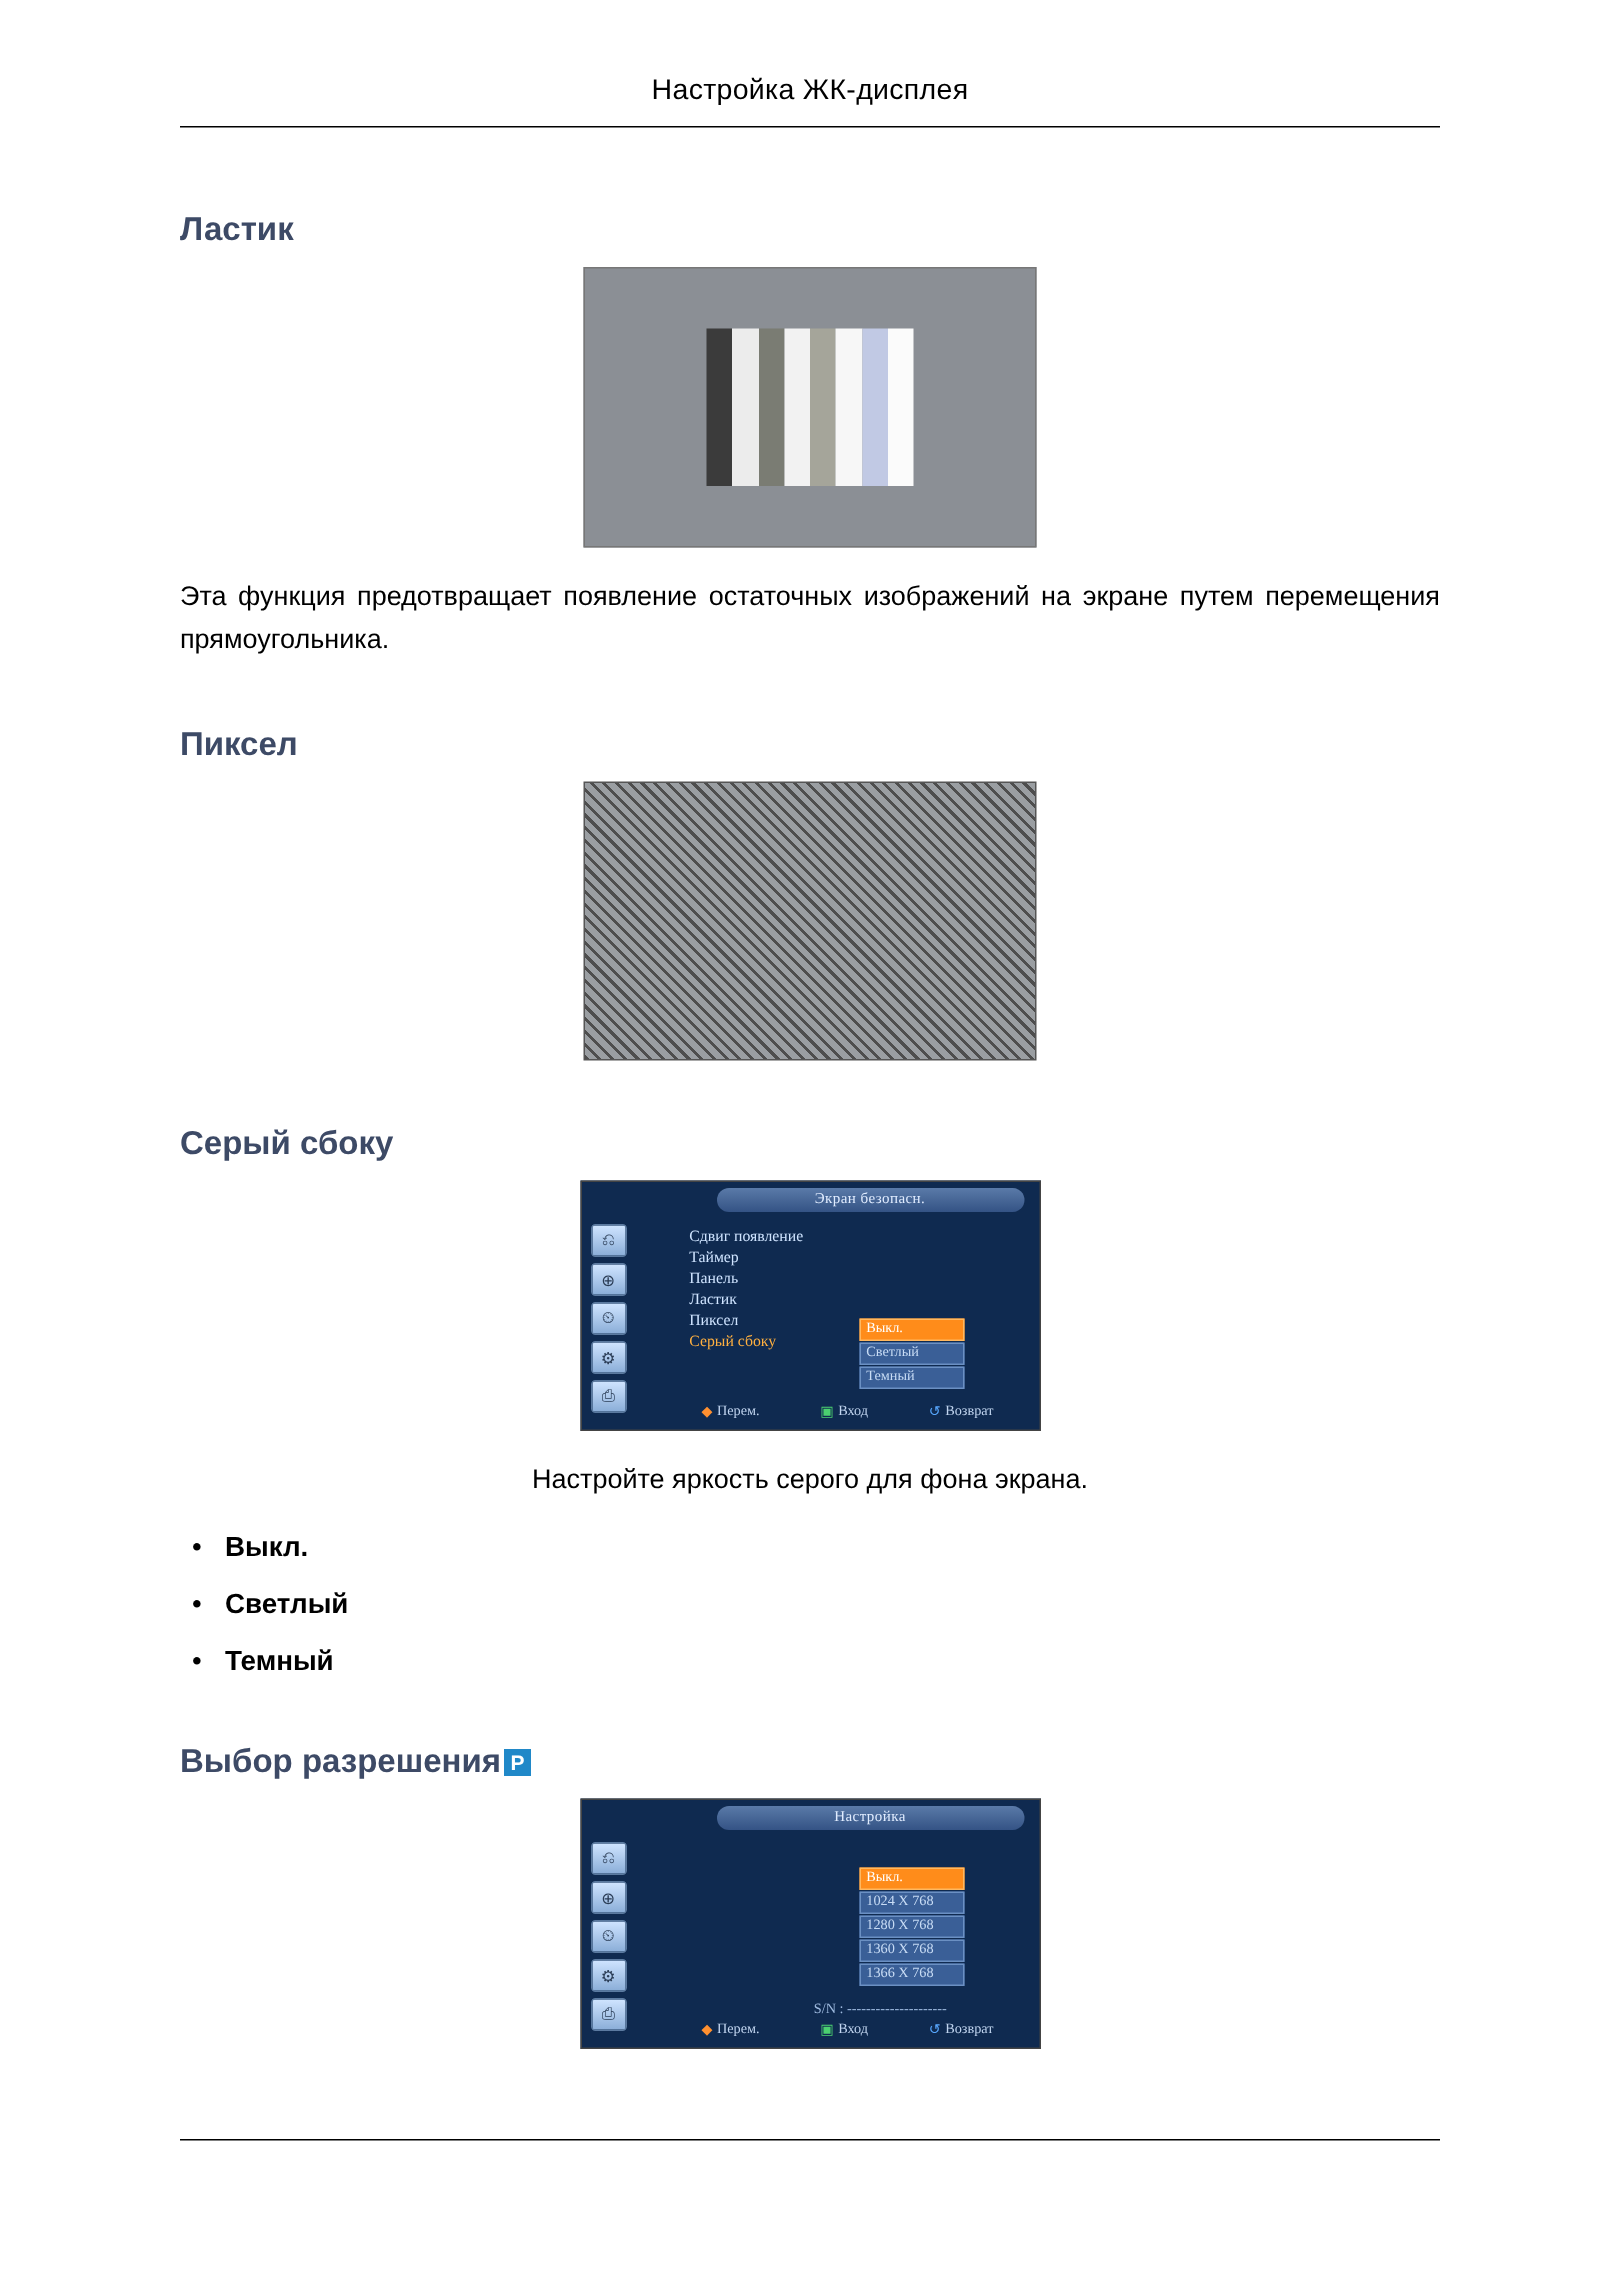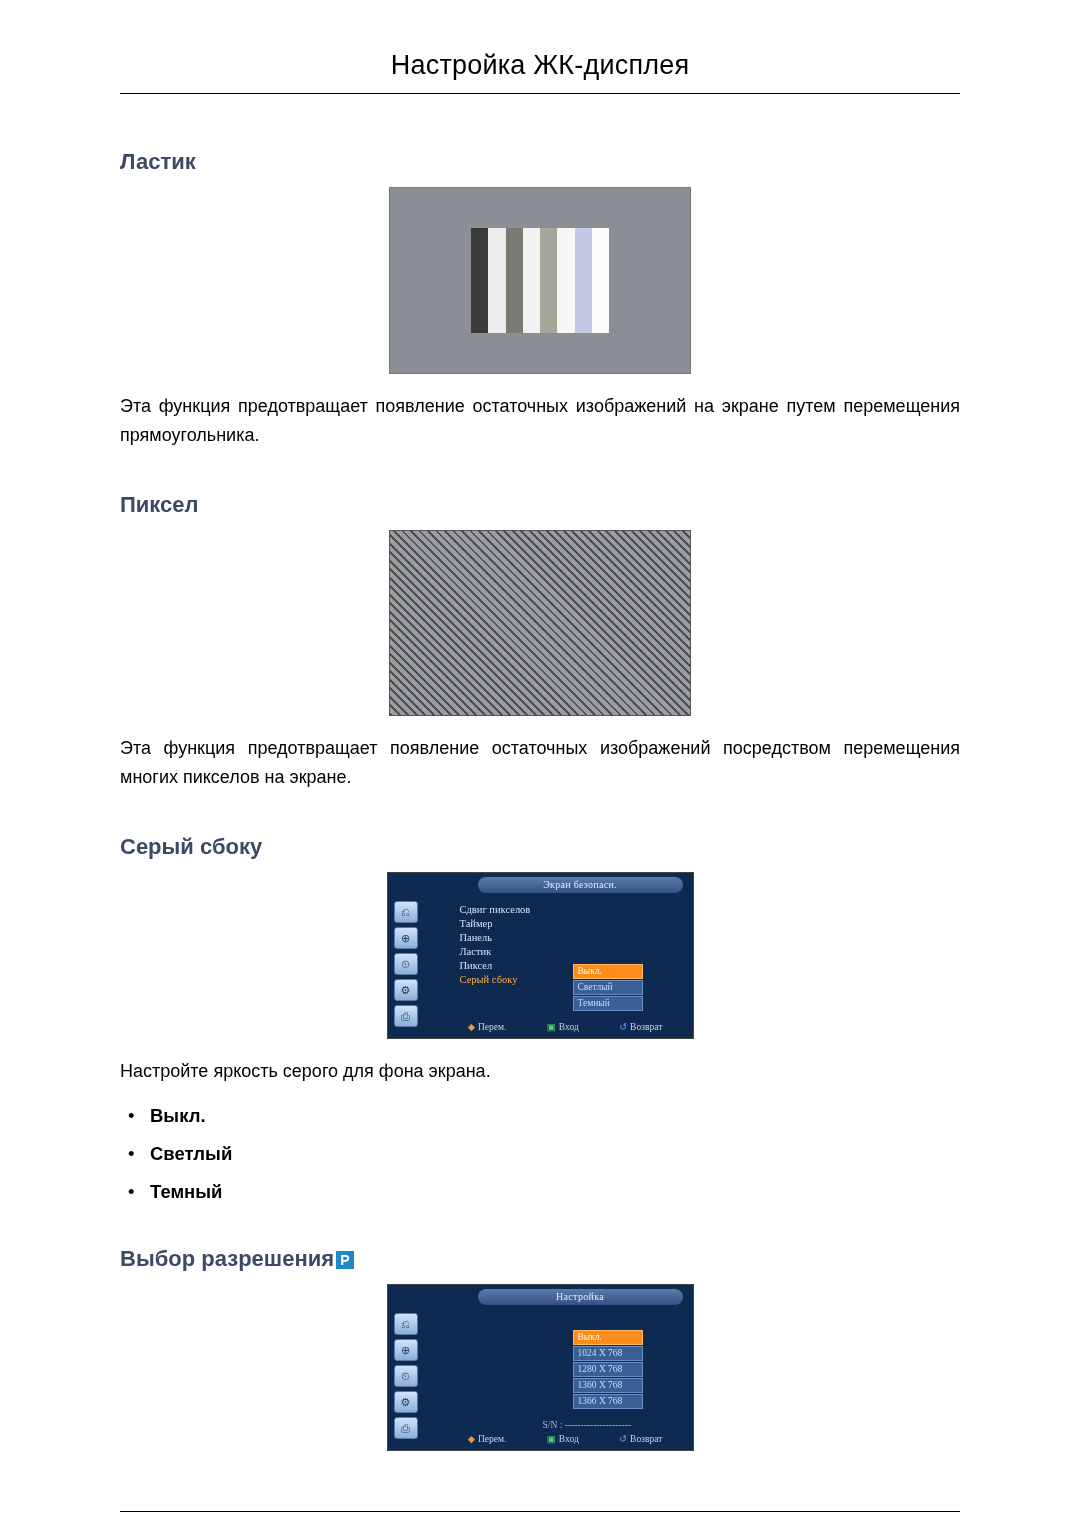--- a/index.html
+++ b/index.html
@@ -11,21 +11,21 @@
   }
   .page {
     width: 1080px;
     min-height: 1527px;
     box-sizing: border-box;
     padding: 50px 120px 70px 120px;
     position: relative;
   }
   .header-title {
     text-align: center;
-    font-size: 27px;
+    font-size: 19px;
     letter-spacing: 0.2px;
     padding-bottom: 12px;
     border-bottom: 1px solid #000;
   }
   .section-heading {
     color: #3d4a66;
     font-size: 22px;
     font-weight: bold;
     margin: 42px 0 12px 0;
   }
@@ -261,36 +261,35 @@
   </div>
 
   <p class="body-text content-indent">Эта функция предотвращает появление остаточных изображений на экране путем перемещения прямоугольника.</p>
 
   <div class="section-heading">Пиксел</div>
 
   <div class="fig-area">
     <div class="fig2"></div>
   </div>
 
-  <p class="body-text content-indent">Эта функция предотвращает появление остаточных изображений посредством перемещения многих пикселов на экране.</p>
 
   <div class="section-heading">Серый сбоку</div>
 
   <div class="fig-area">
     <div class="osd">
       <div class="title-bar">Экран безопасн.</div>
       <div class="icon-col">
           <div class="icon">⎌</div>
           <div class="icon">⊕</div>
           <div class="icon">⏲</div>
           <div class="icon">⚙</div>
           <div class="icon">⎙</div>
         </div>
       <div class="menu-col">
-          <div class="row">Сдвиг пикселов</div>
+          <div class="row">Сдвиг появление</div>
           <div class="row">Таймер</div>
           <div class="row">Панель</div>
           <div class="row">Ластик</div>
           <div class="row">Пиксел</div>
           <div class="row hl">Серый сбоку</div>
         </div>
       <div class="value-col">
           <div class="value-box sel">Выкл.</div>
           <div class="value-box">Светлый</div>
           <div class="value-box">Темный</div>
@@ -305,21 +304,21 @@
           <span>Вход</span>
         </span>
         <span class="fbtn">
           <span class="dot blue">↺</span>
           <span>Возврат</span>
         </span>
       </div>
     </div>
   </div>
 
-  <p class="body-text content-indent" style="text-align:left;">Настройте яркость серого для фона экрана.</p>
+  <p class="body-text content-indent" style="text-align:center;">Настройте яркость серого для фона экрана.</p>
 
   <ul class="opts content-indent">
       <li>Выкл.</li>
       <li>Светлый</li>
       <li>Темный</li>
     </ul>
 
   <div class="section-heading">
     <span>Выбор разрешения</span><span class="p-badge">P</span>
   </div>

